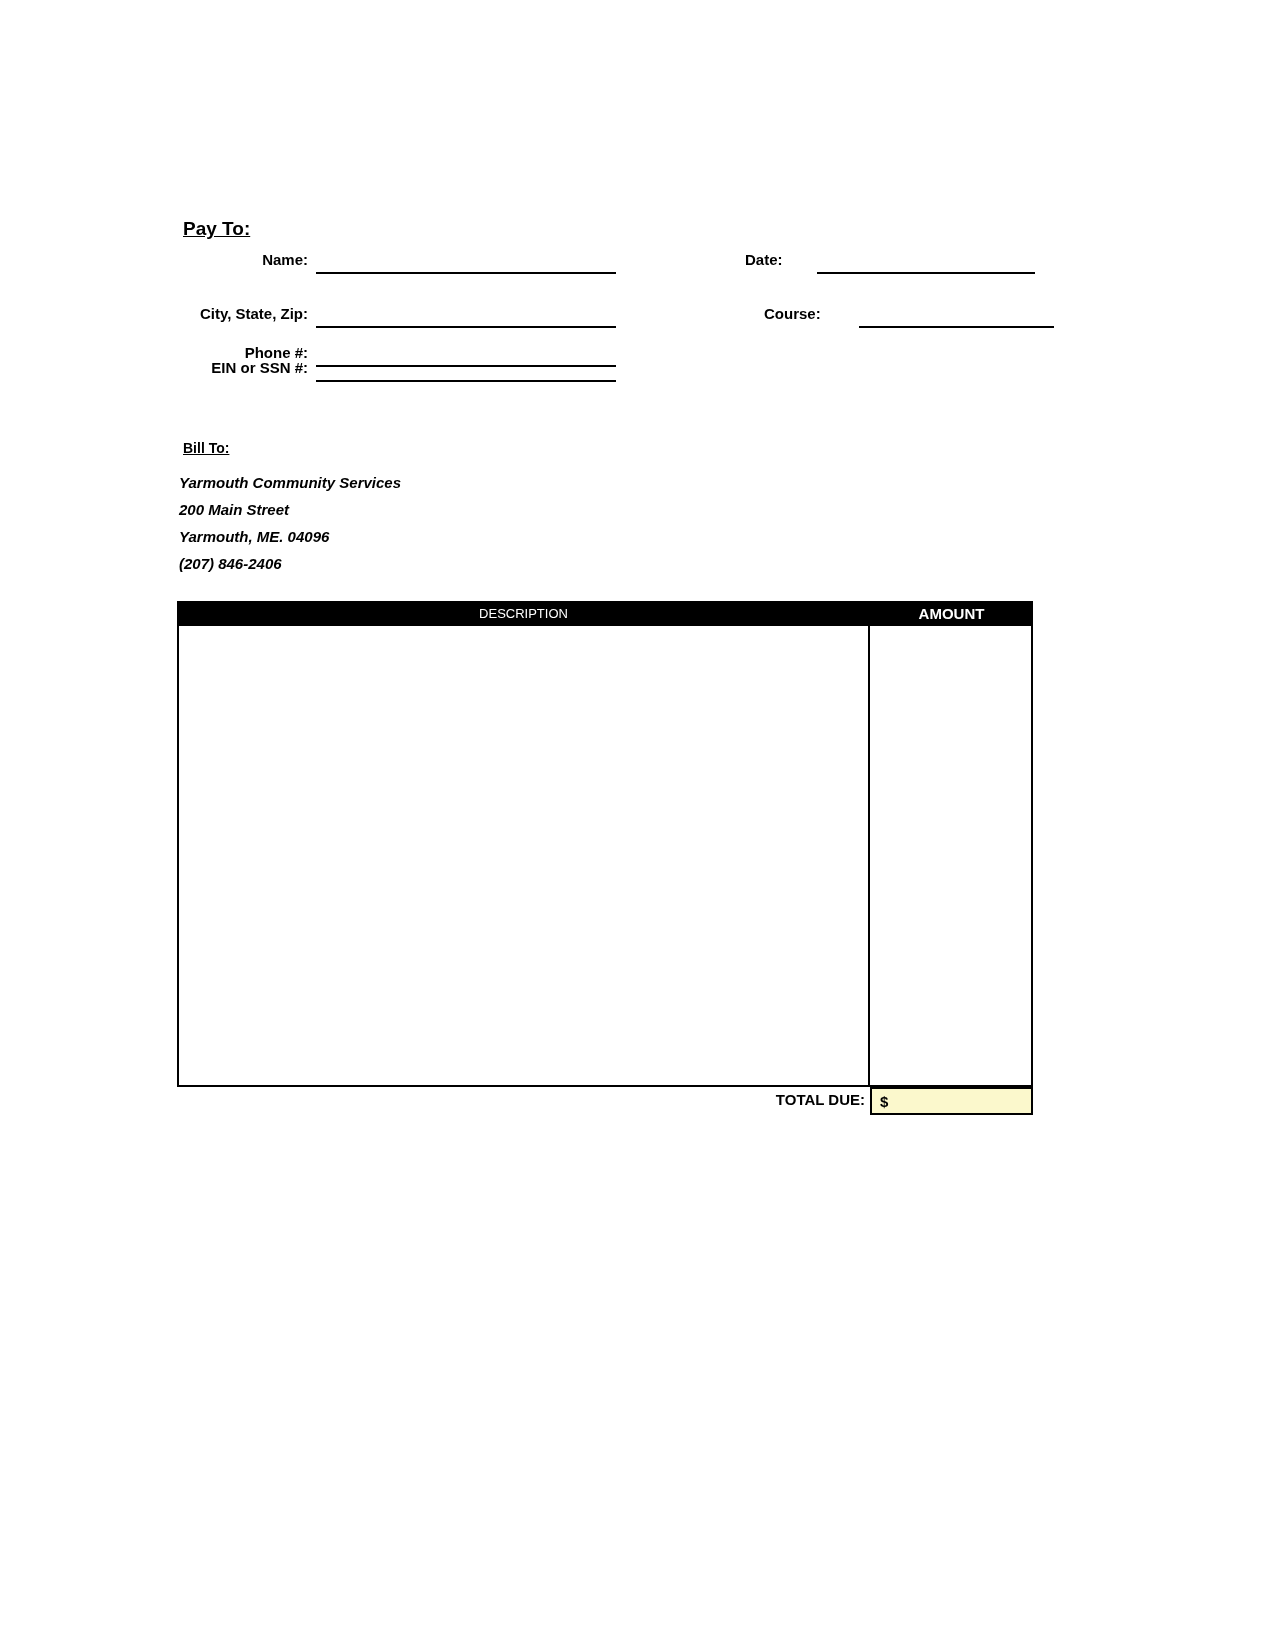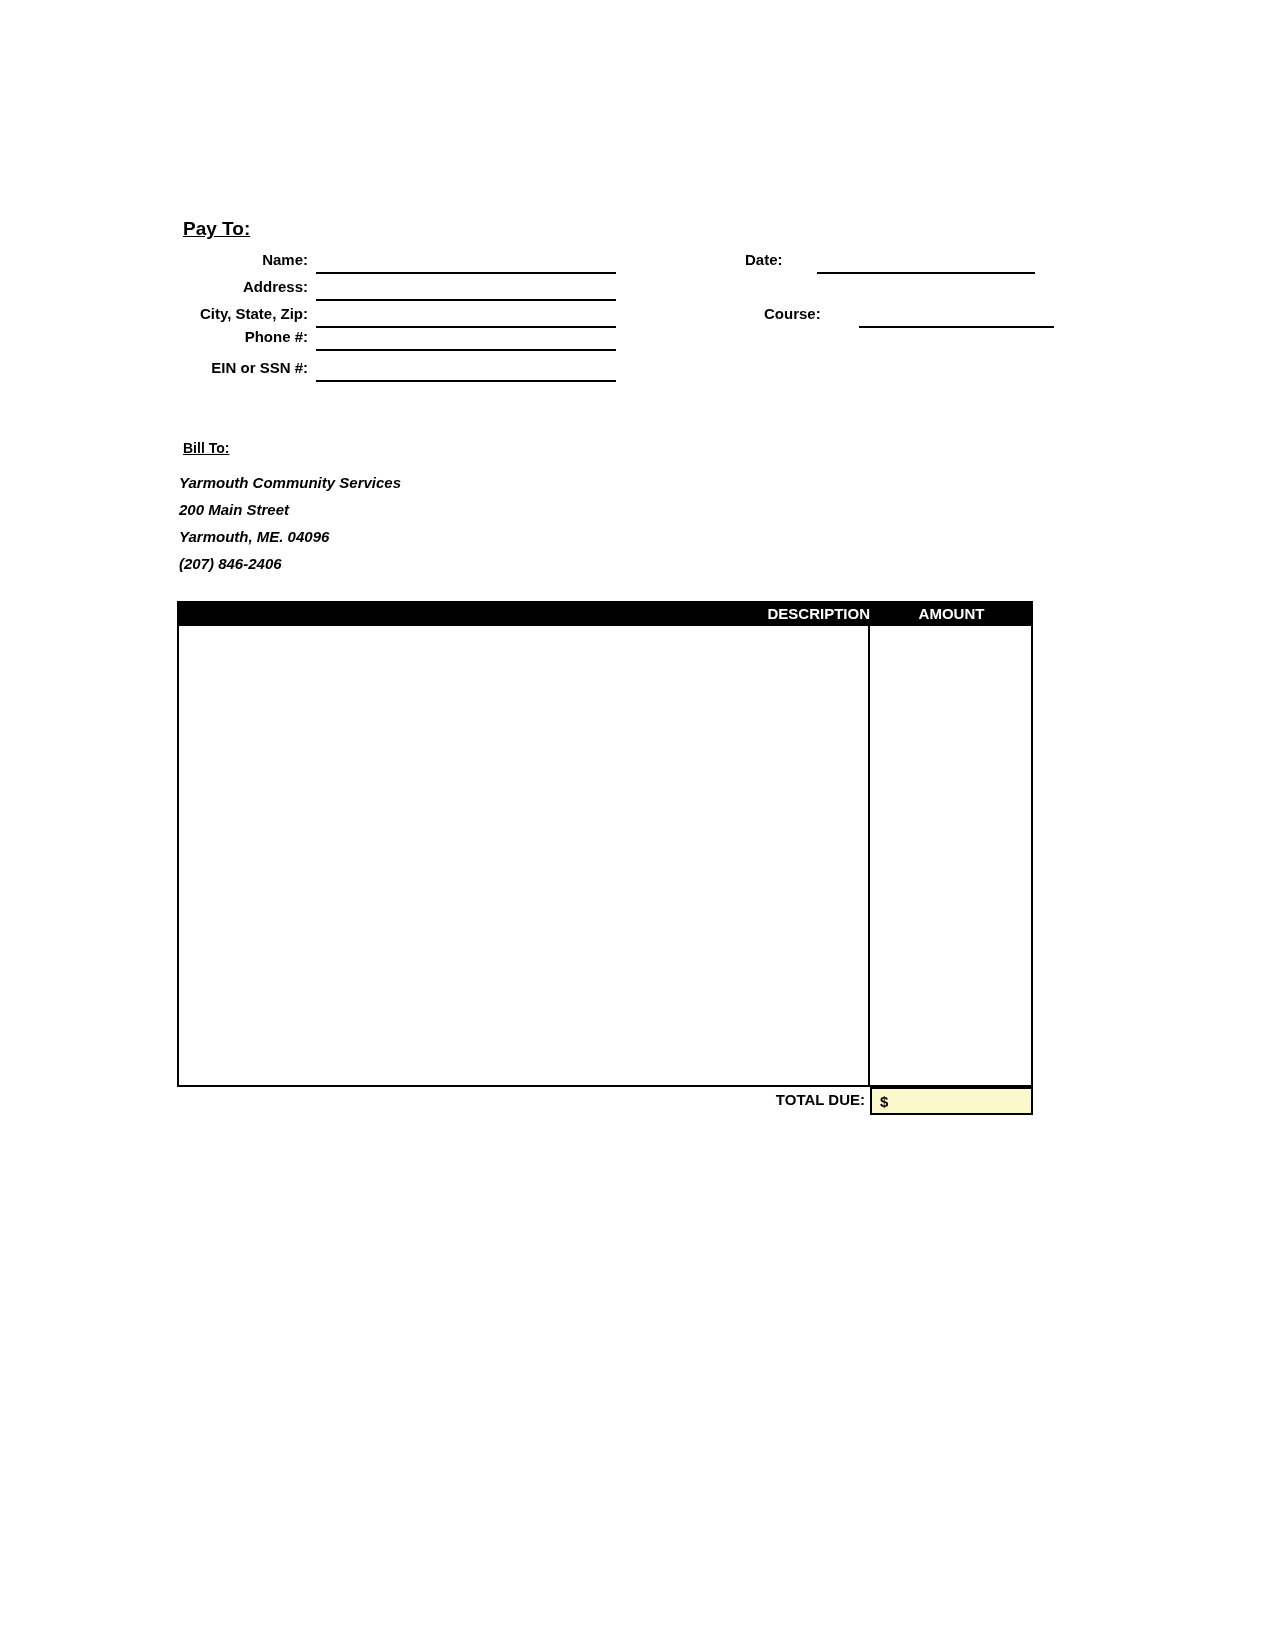--- a/index.html
+++ b/index.html
@@ -63,21 +63,21 @@
     position: absolute;
     bottom: 0;
     height: 0;
     border-bottom: 2px solid #000;
   }
 
   
   .f-name      { left: 120px; top: 250px; width: 500px; }
   .f-address   { left: 120px; top: 277px; width: 500px; }
   .f-citystate { left: 120px; top: 304px; width: 500px; }
-  .f-phone     { left: 120px; top: 327px; width: 500px; }
+  .f-phone     { left: 120px; top: 343px; width: 500px; }
   .f-ein       { left: 120px; top: 358px; width: 500px; }
 
   .f-name .field-label      { right: 312px; }
   .f-address .field-label   { right: 312px; }
   .f-citystate .field-label { right: 312px; }
   .f-phone .field-label     { right: 312px; }
   .f-ein .field-label       { right: 312px; }
 
   .f-name .field-line,
   .f-address .field-line,
@@ -129,23 +129,23 @@
   }
   .thead {
     display: flex;
     background: #000000;
     color: #ffffff;
     height: 25px;
     align-items: center;
   }
   .th-desc {
     flex: 0 0 693px;
-    text-align: right;
-    font-size: 15px;
-    font-weight: bold;
+    text-align: center;
+    font-size: 13px;
+    font-weight: normal;
   }
   .th-amt {
     flex: 1 1 auto;
     text-align: center;
     font-size: 15px;
     font-weight: bold;
   }
 
   .tbody {
     display: flex;
@@ -202,24 +202,20 @@
 <div class="page">
 
 
   <div class="payto-heading">Pay To:</div>
 
   <div class="field-row f-name">
     <span class="field-label">Name:</span>
     <span class="field-line"></span>
   </div>
 
-  <div class="field-row f-address">
-    <span class="field-label">Address:</span>
-    <span class="field-line"></span>
-  </div>
 
   <div class="field-row f-citystate">
     <span class="field-label">City, State, Zip:</span>
     <span class="field-line"></span>
   </div>
 
   <div class="field-row f-phone">
     <span class="field-label">Phone #:</span>
     <span class="field-line"></span>
   </div>

